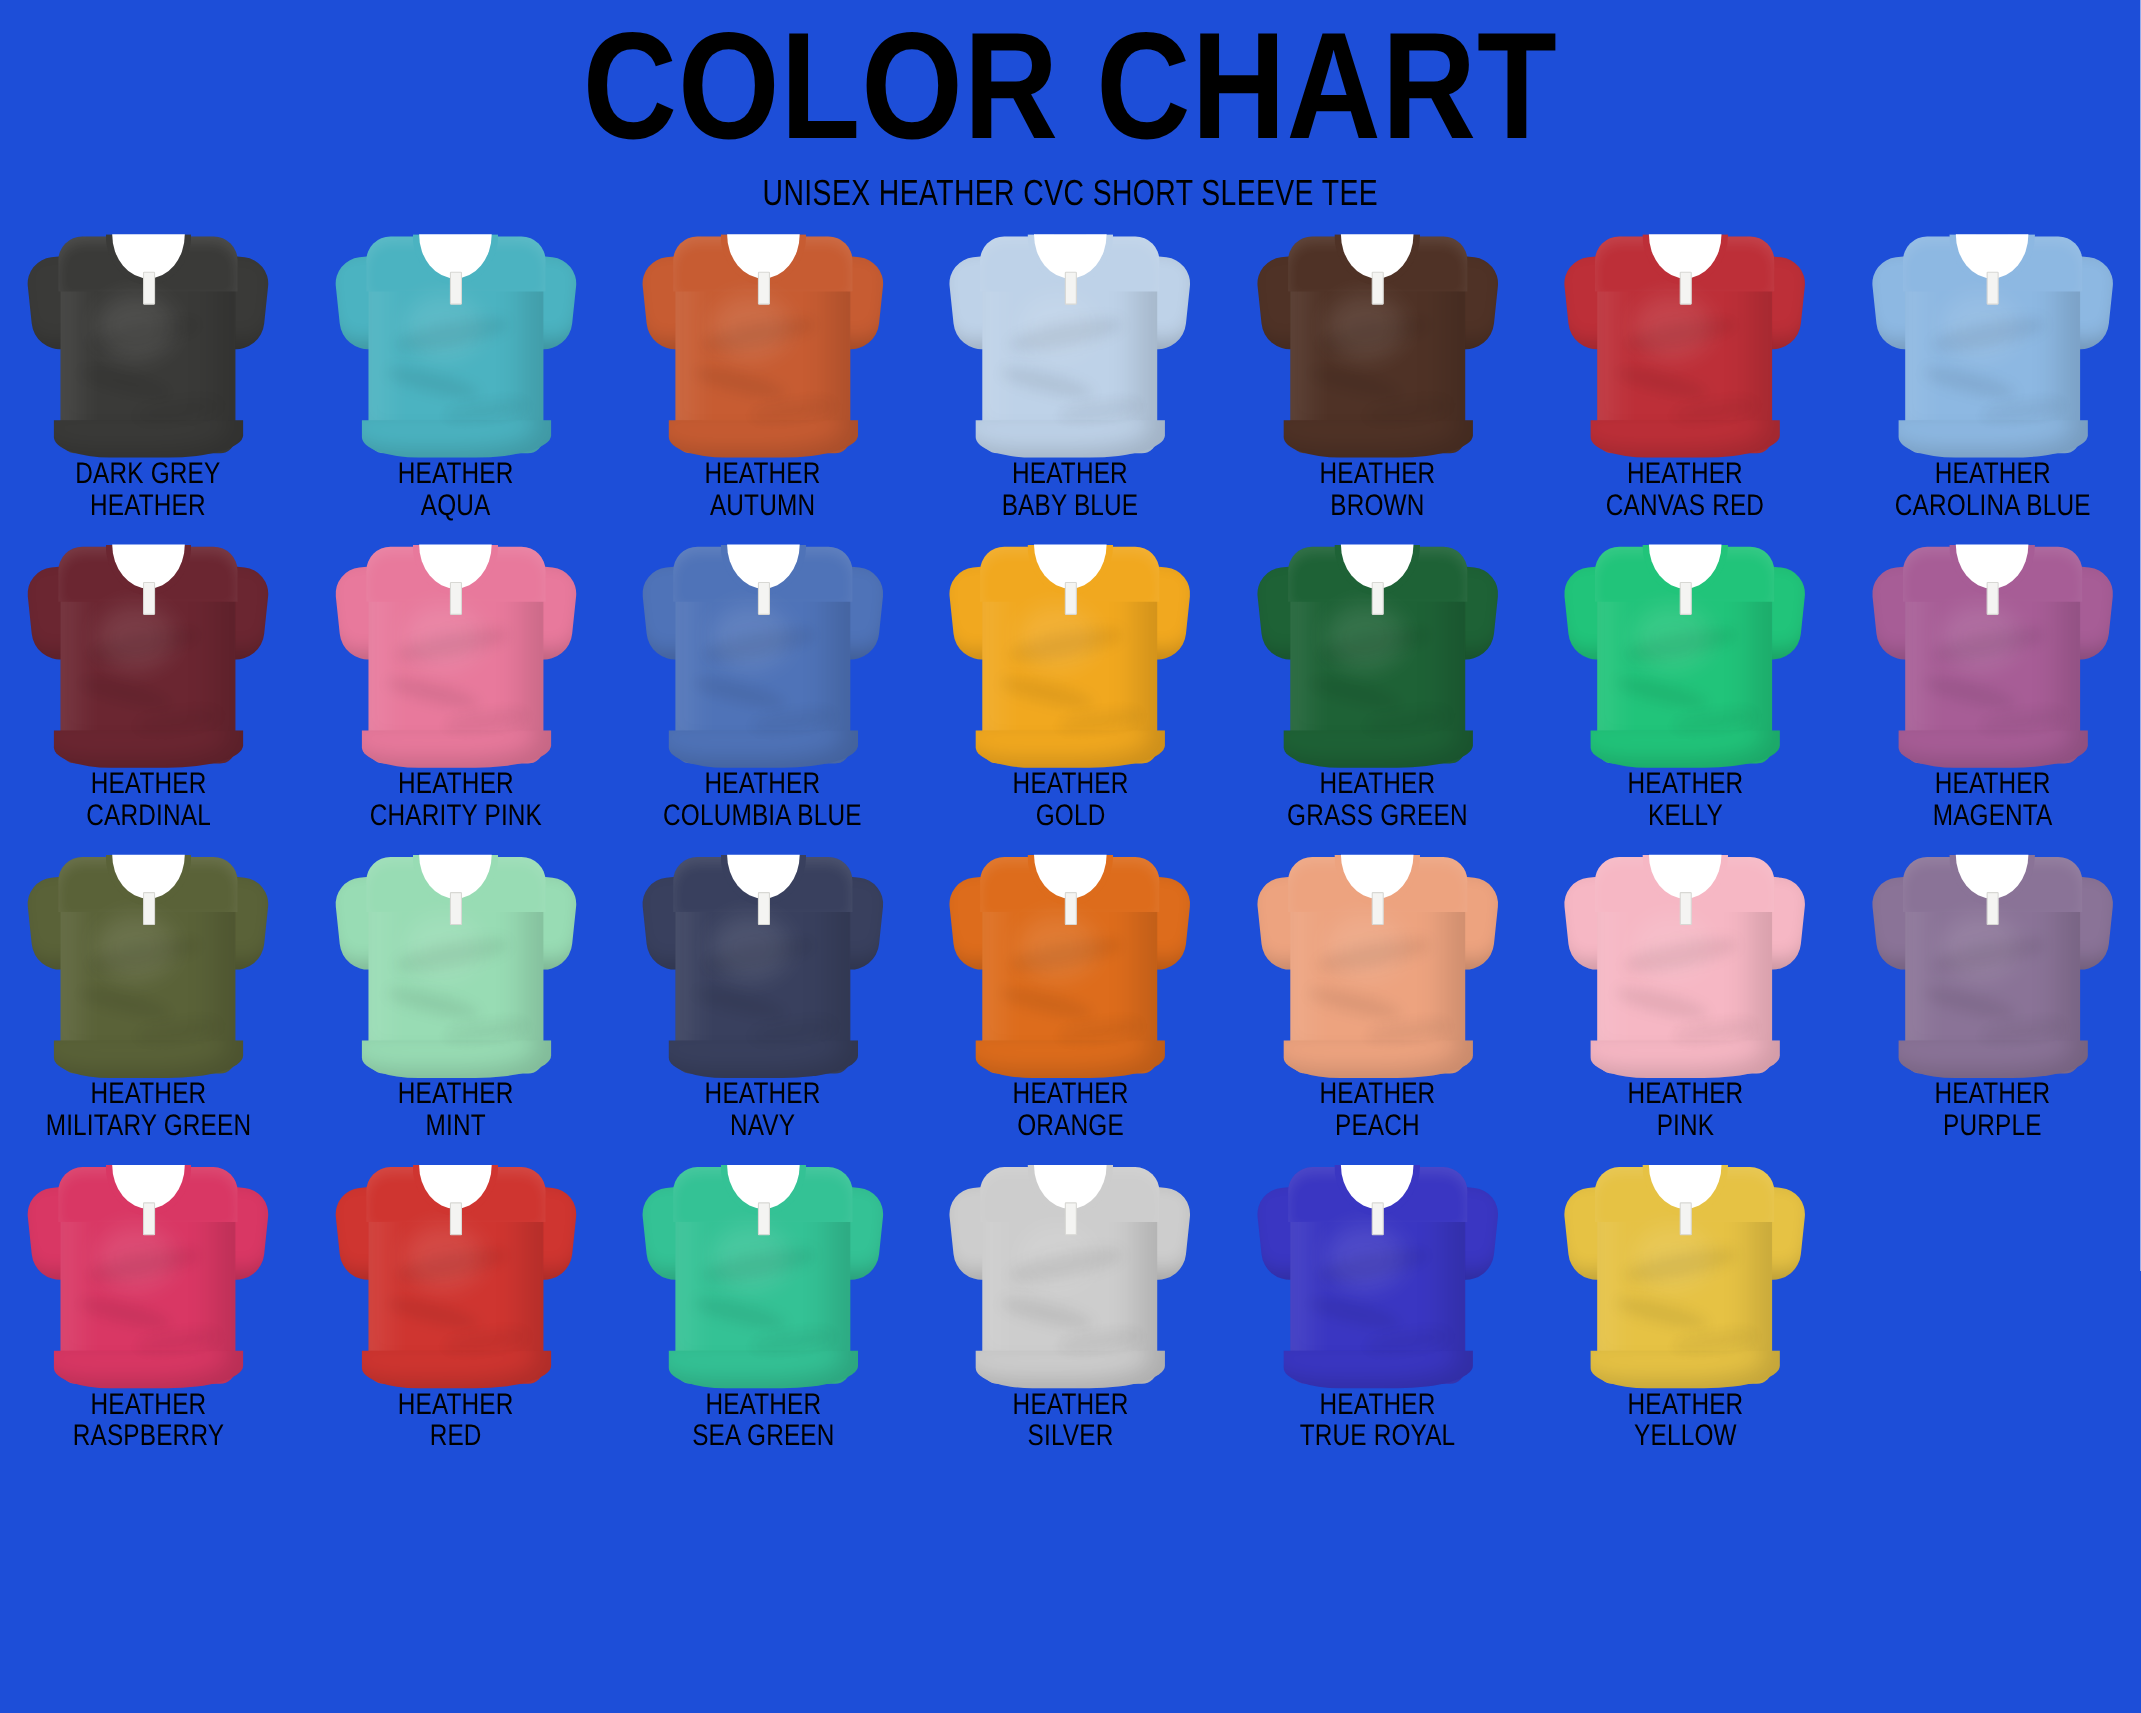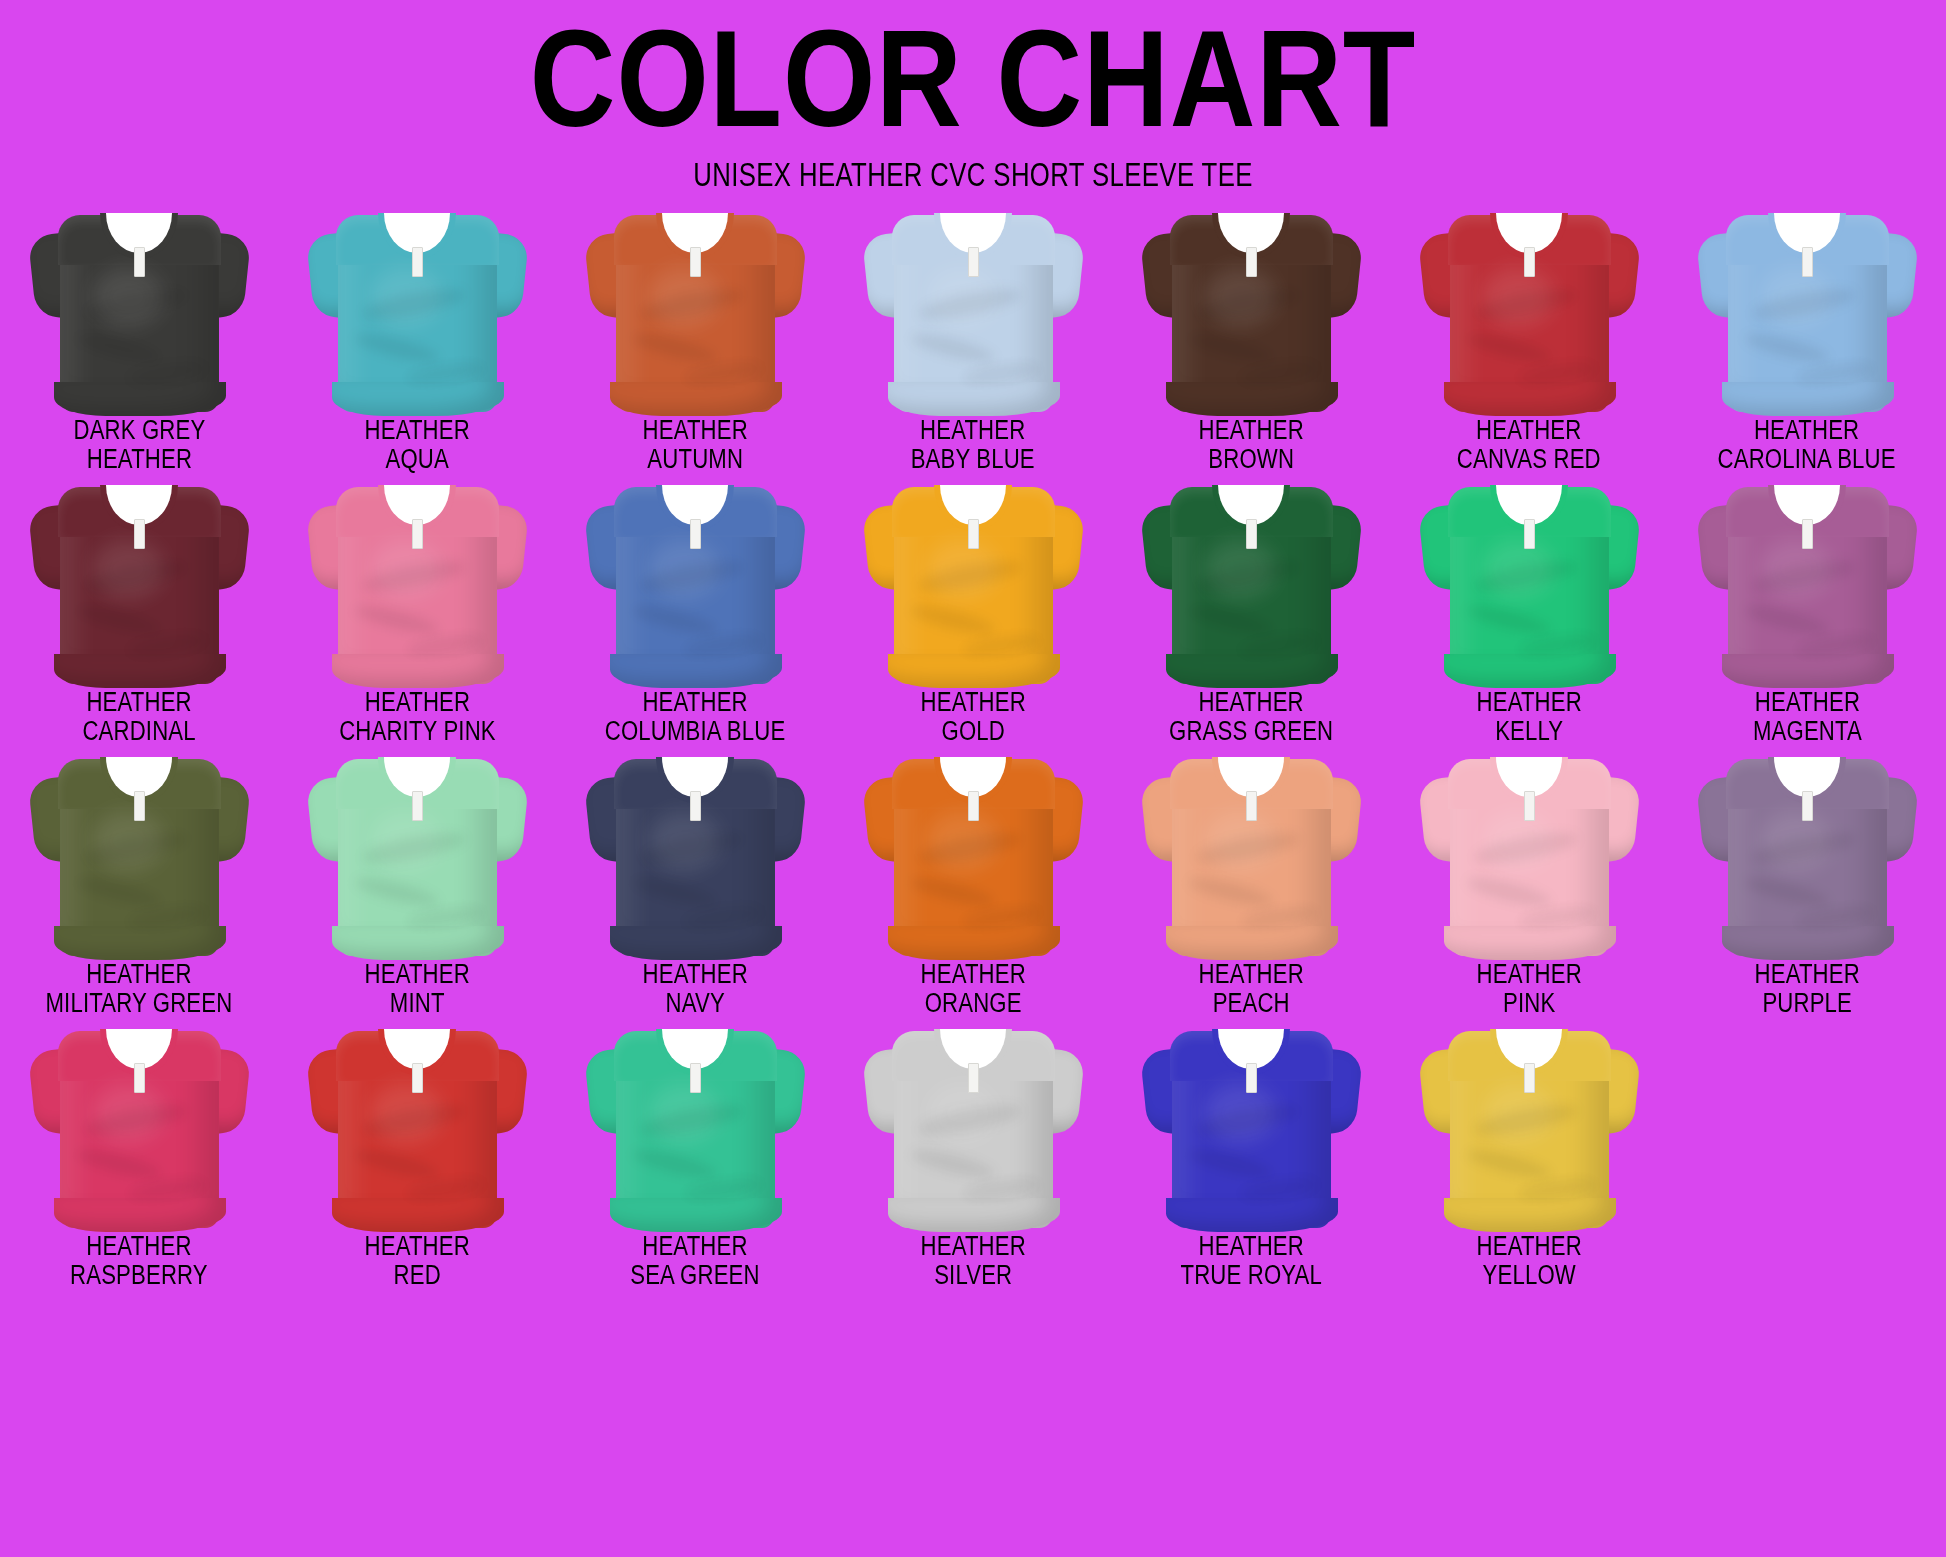--- a/index.html
+++ b/index.html
@@ -14,21 +14,21 @@
 
   body {
     font-family: "Liberation Sans", sans-serif;
     color: #000000;
   }
 
   #page {
     position: relative;
     width: 1946px;
     height: 1557px;
-    background: #d946ef;
+    background: #1d4ed8;
   }
 
   
   #header {
     width: 100%;
     text-align: center;
     padding-top: 14px;
   }
 
   #chart-title {
@@ -59,20 +59,21 @@
   
   #grid {
     position: relative;
     width: 1946px;
     margin-top: 14px;
     display: grid;
     grid-template-columns: repeat(7, 1fr);
     grid-auto-rows: 272px;
     column-gap: 0px;
     row-gap: 0px;
+    gap: 10px;
   }
 
   .swatch-cell {
     position: relative;
     display: flex;
     flex-direction: column;
     align-items: center;
     justify-content: flex-start;
   }
 

